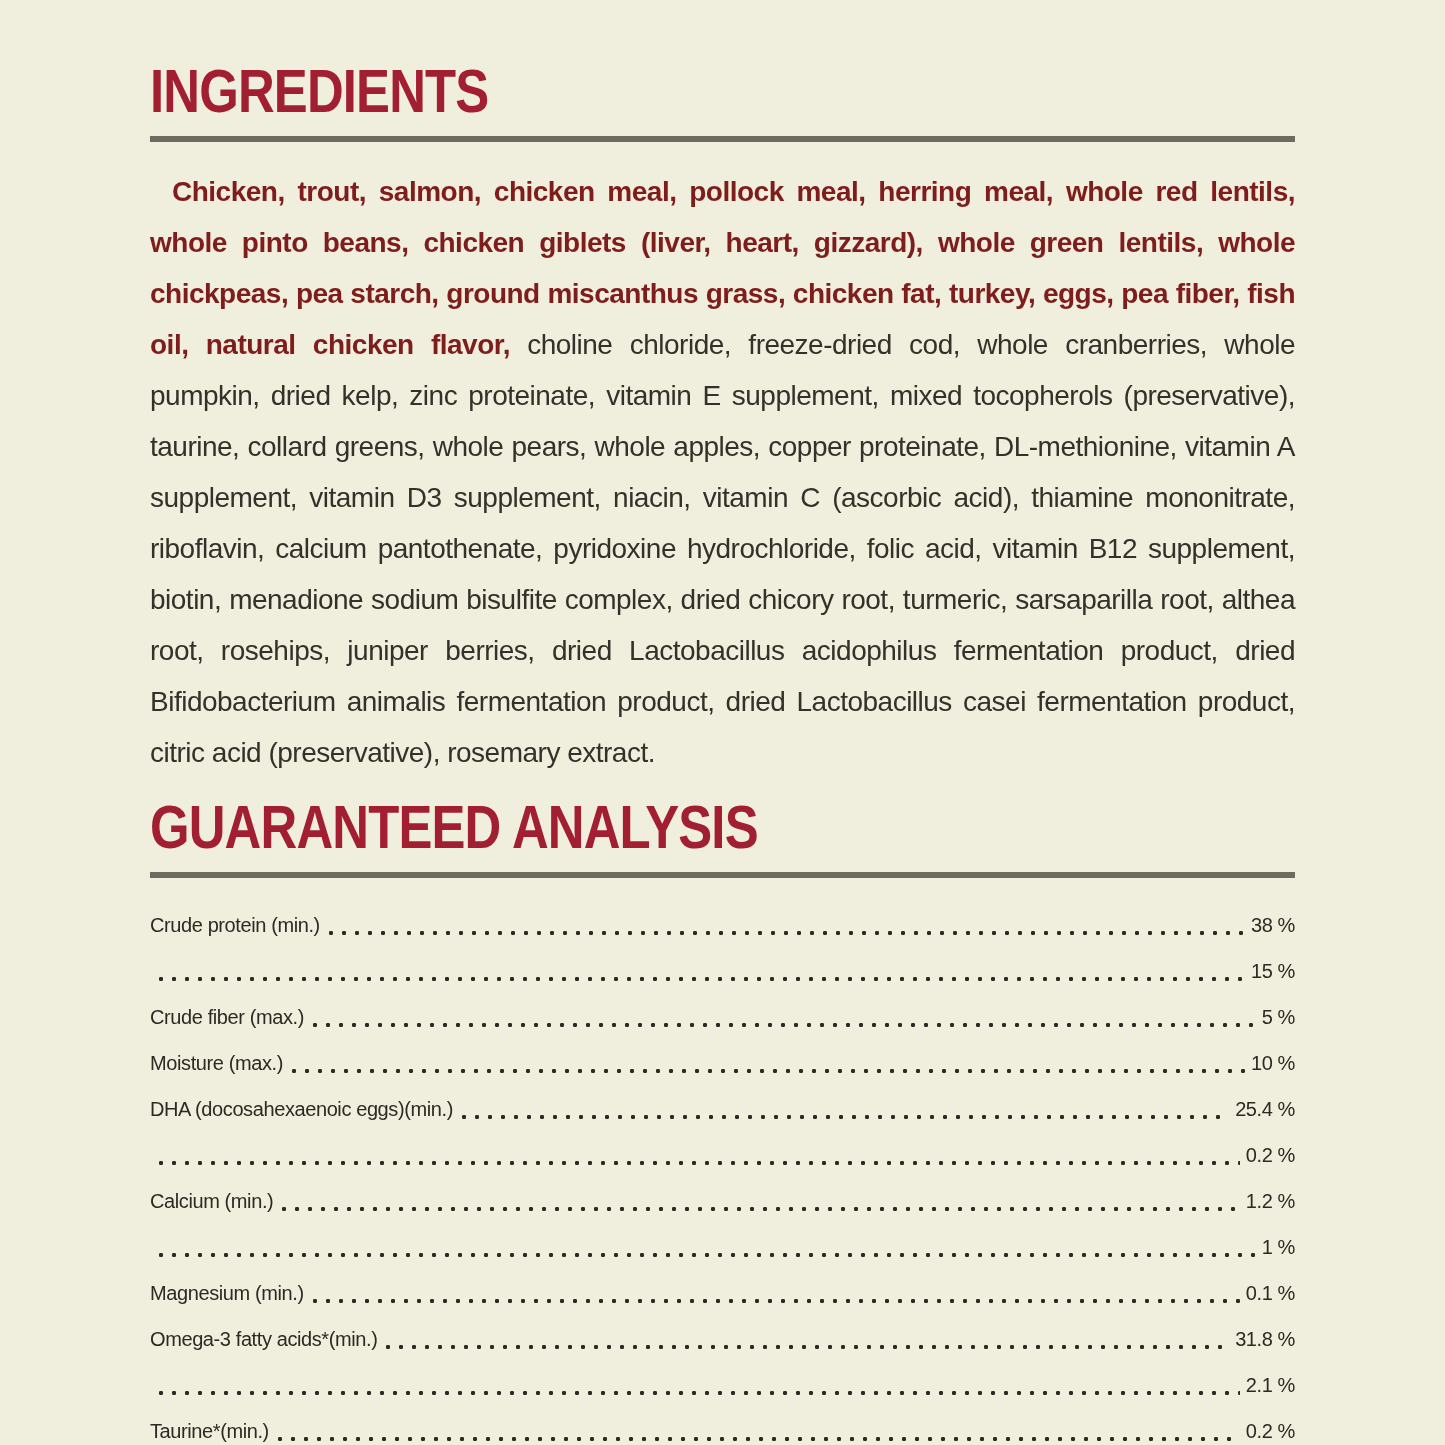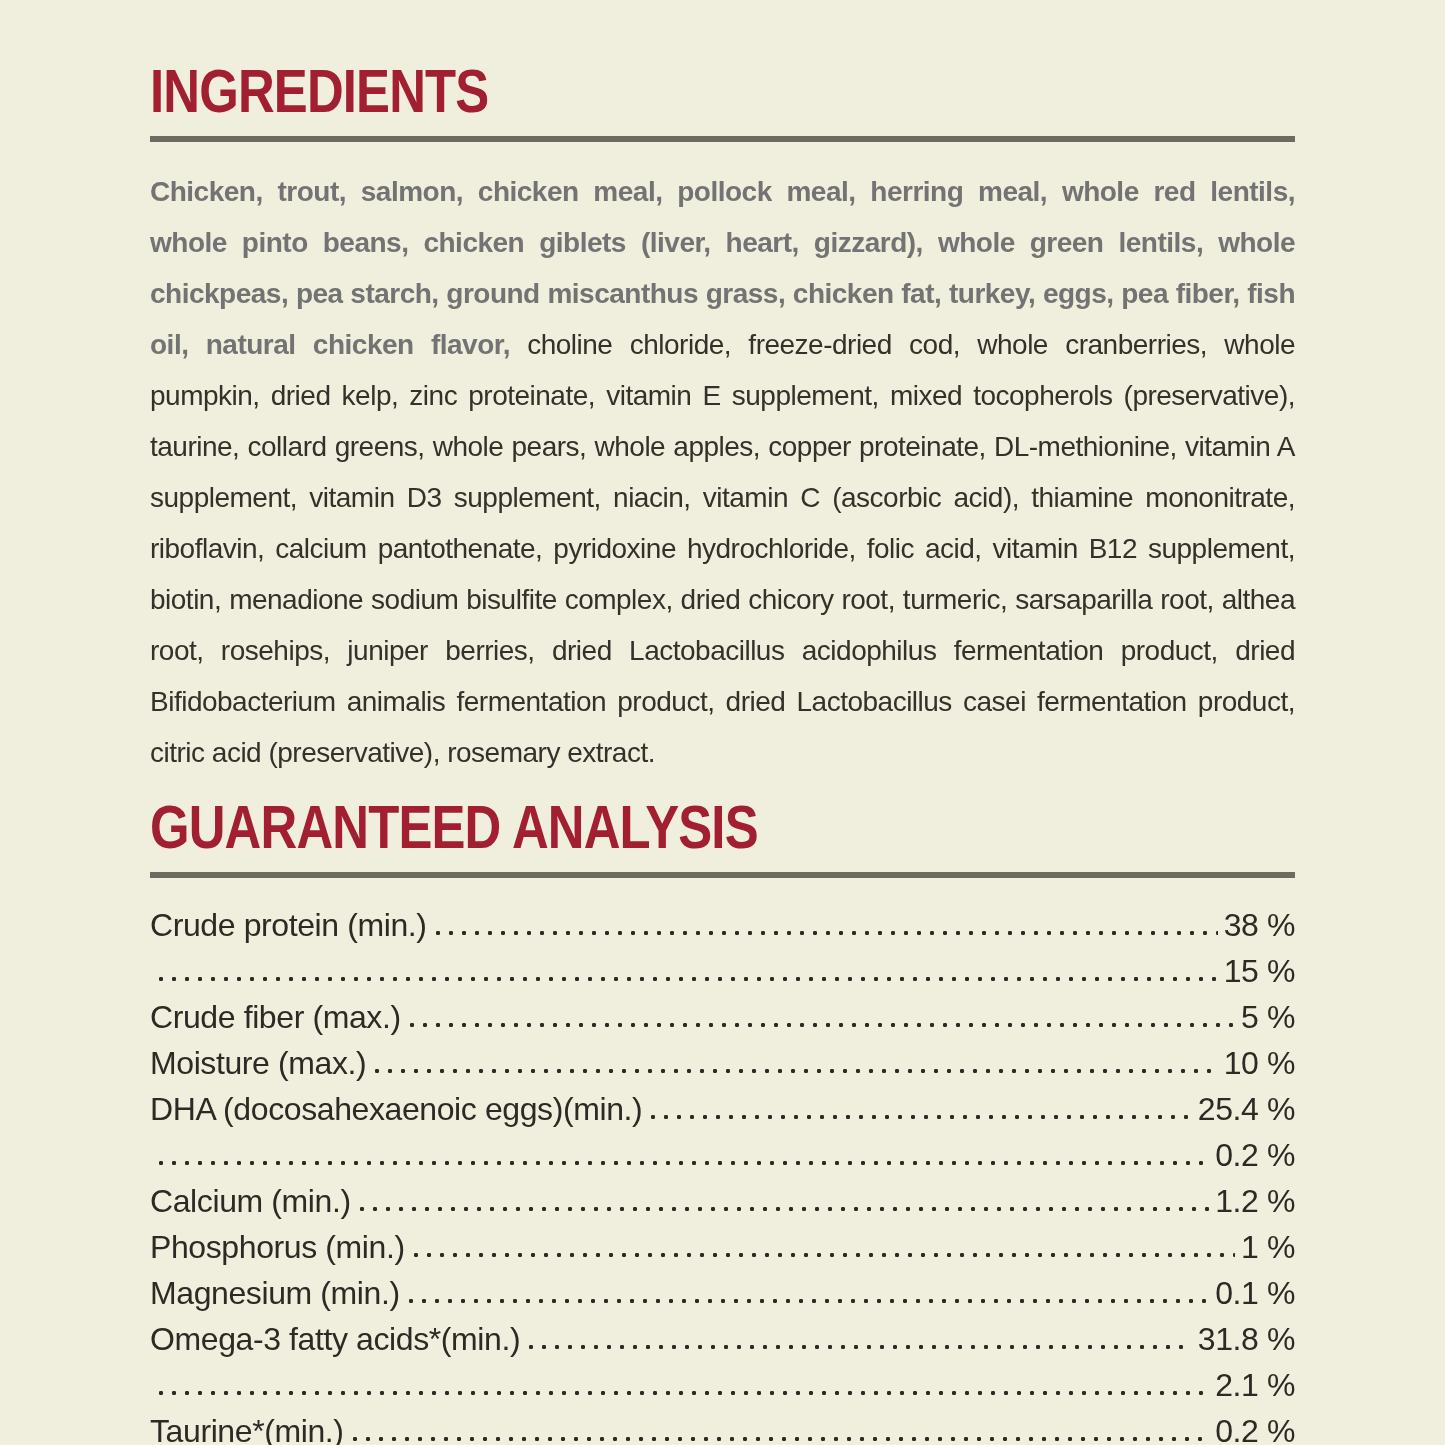--- a/index.html
+++ b/index.html
@@ -37,30 +37,31 @@
   .ingredients-text {
     margin: 0 0 16px 0;
     font-size: 28px;
     line-height: 51px;
     letter-spacing: -0.5px;
     text-align: justify;
     color: #33312a;
   }
   .ingredients-text strong {
     font-weight: 700;
-    color: #737373;
+    color: #7f1d1d;
+    margin-left: 22px;
   }
   .ga-rows {
     margin-top: 12px;
   }
   .ga-row {
     display: flex;
     align-items: baseline;
     height: 46px;
-    font-size: 32px;
+    font-size: 20px;
     letter-spacing: -0.4px;
     line-height: 46px;
     white-space: nowrap;
   }
   .ga-label { flex: 0 0 auto; }
   .ga-leader {
     flex: 1 1 auto;
     height: 4px;
     align-self: flex-end;
     margin: 0 6px 13px 9px;
@@ -120,21 +121,20 @@
     <span class="ga-value">0.2 %</span>
   </div>
 
   <div class="ga-row">
     <span class="ga-label">Calcium (min.)</span>
     <span class="ga-leader"></span>
     <span class="ga-value">1.2 %</span>
   </div>
 
   <div class="ga-row">
-    <span class="ga-label">Phosphorus (min.)</span>
     <span class="ga-leader"></span>
     <span class="ga-value">1 %</span>
   </div>
 
   <div class="ga-row">
     <span class="ga-label">Magnesium (min.)</span>
     <span class="ga-leader"></span>
     <span class="ga-value">0.1 %</span>
   </div>
 

